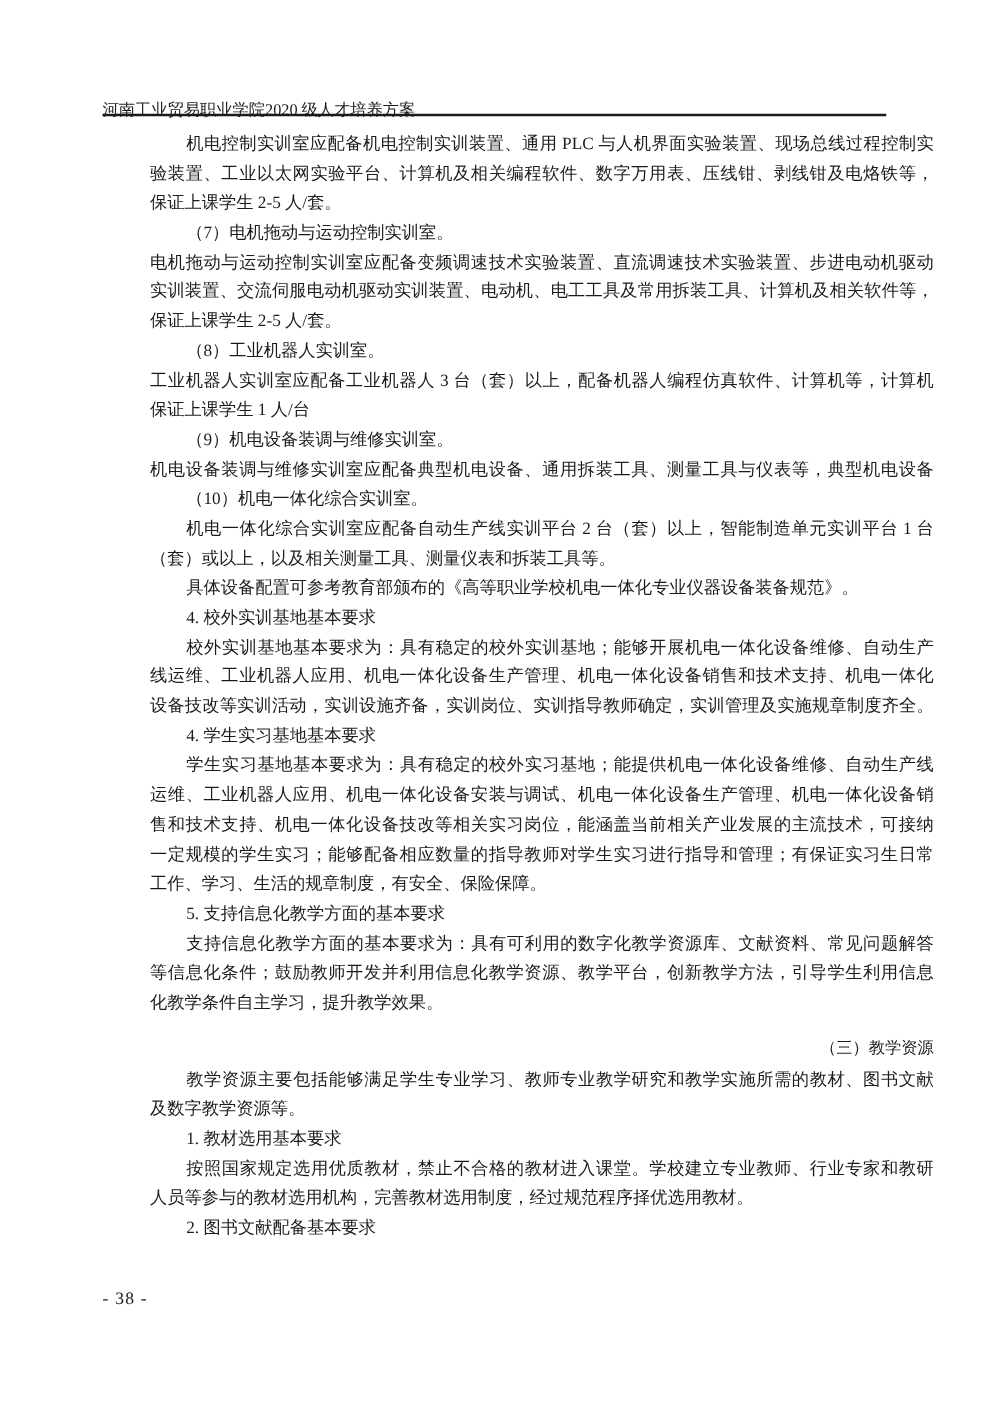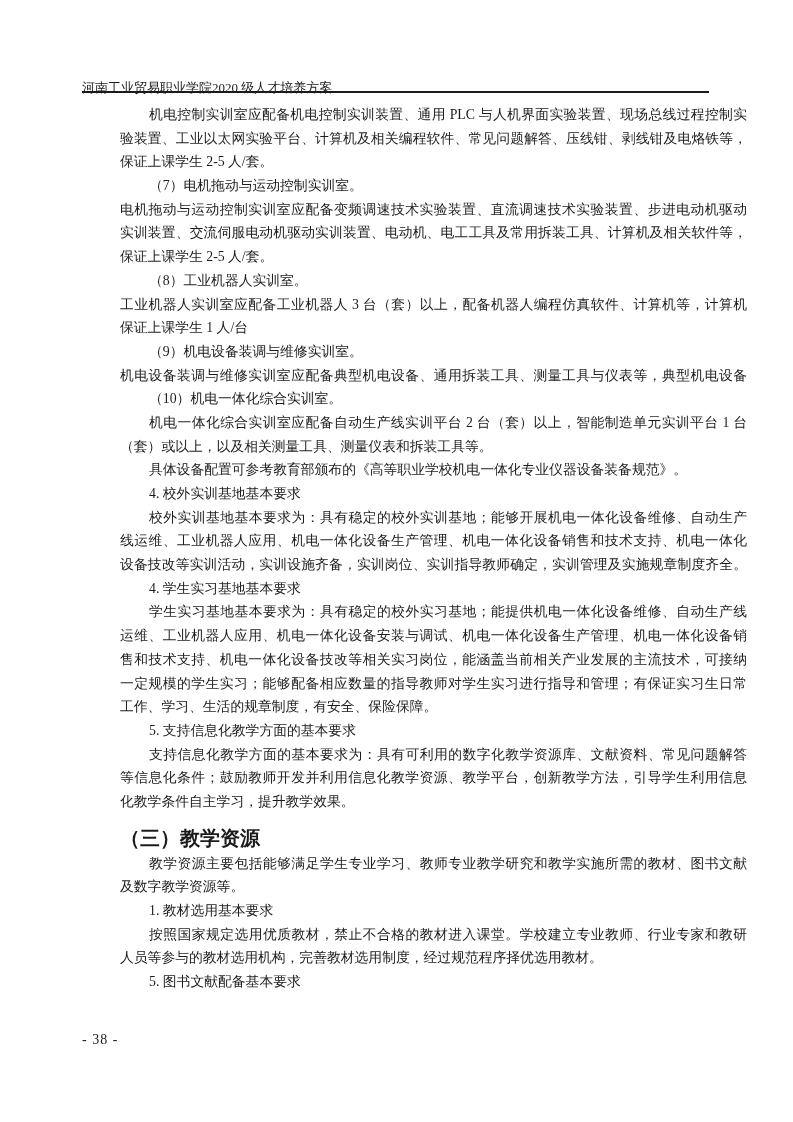--- a/index.html
+++ b/index.html
@@ -37,41 +37,41 @@
   .line.indent{padding-left:29px;}
   .line.fill{
     white-space:normal;
     text-align:justify;
     text-align-last:justify;
     text-justify:inter-character;
   }
   .line.heading{
     height:auto;line-height:24px;
     margin-top:12px;margin-bottom:2px;
-    font-weight:bold;font-size:20px;
+    font-weight:normal;font-size:13px;text-align:right;
   }
   .footer{
     position:absolute;left:82px;top:1031px;
     font-size:14px;line-height:18px;letter-spacing:1px;
   }
 </style>
 </head>
 <body>
 
 <div class="page">
 
   <div class="header">
     <span>河南工业贸易职业学院</span>
     <span>2020 级人才培养方案</span>
   </div>
   <div class="header-rule"></div>
 
   <div class="content">
       <div class="line indent fill">机电控制实训室应配备机电控制实训装置、通用 PLC 与人机界面实验装置、现场总线过程控制实</div>
-      <div class="line flush fill">验装置、工业以太网实验平台、计算机及相关编程软件、常见问题解答、压线钳、剥线钳及电烙铁等，</div>
+      <div class="line flush fill">验装置、工业以太网实验平台、计算机及相关编程软件、数字万用表、压线钳、剥线钳及电烙铁等，</div>
       <div class="line flush">保证上课学生 2-5 人/套。</div>
       <div class="line indent">（7）电机拖动与运动控制实训室。</div>
       <div class="line flush fill">电机拖动与运动控制实训室应配备变频调速技术实验装置、直流调速技术实验装置、步进电动机驱动</div>
       <div class="line flush fill">实训装置、交流伺服电动机驱动实训装置、电动机、电工工具及常用拆装工具、计算机及相关软件等，</div>
       <div class="line flush">保证上课学生 2-5 人/套。</div>
       <div class="line indent">（8）工业机器人实训室。</div>
       <div class="line flush fill">工业机器人实训室应配备工业机器人 3 台（套）以上，配备机器人编程仿真软件、计算机等，计算机</div>
       <div class="line flush">保证上课学生 1 人/台</div>
       <div class="line indent">（9）机电设备装调与维修实训室。</div>
       <div class="line flush fill">机电设备装调与维修实训室应配备典型机电设备、通用拆装工具、测量工具与仪表等，典型机电设备</div>
@@ -92,18 +92,18 @@
       <div class="line indent">5. 支持信息化教学方面的基本要求</div>
       <div class="line indent fill">支持信息化教学方面的基本要求为：具有可利用的数字化教学资源库、文献资料、常见问题解答</div>
       <div class="line flush fill">等信息化条件；鼓励教师开发并利用信息化教学资源、教学平台，创新教学方法，引导学生利用信息</div>
       <div class="line flush">化教学条件自主学习，提升教学效果。</div>
       <div class="line heading">（三）教学资源</div>
       <div class="line indent fill">教学资源主要包括能够满足学生专业学习、教师专业教学研究和教学实施所需的教材、图书文献</div>
       <div class="line flush">及数字教学资源等。</div>
       <div class="line indent">1. 教材选用基本要求</div>
       <div class="line indent fill">按照国家规定选用优质教材，禁止不合格的教材进入课堂。学校建立专业教师、行业专家和教研</div>
       <div class="line flush">人员等参与的教材选用机构，完善教材选用制度，经过规范程序择优选用教材。</div>
-      <div class="line indent">5. 图书文献配备基本要求</div>
+      <div class="line indent">2. 图书文献配备基本要求</div>
     </div>
 
   <div class="footer">- 38 -</div>
 
 </div>
 
 </body></html>

